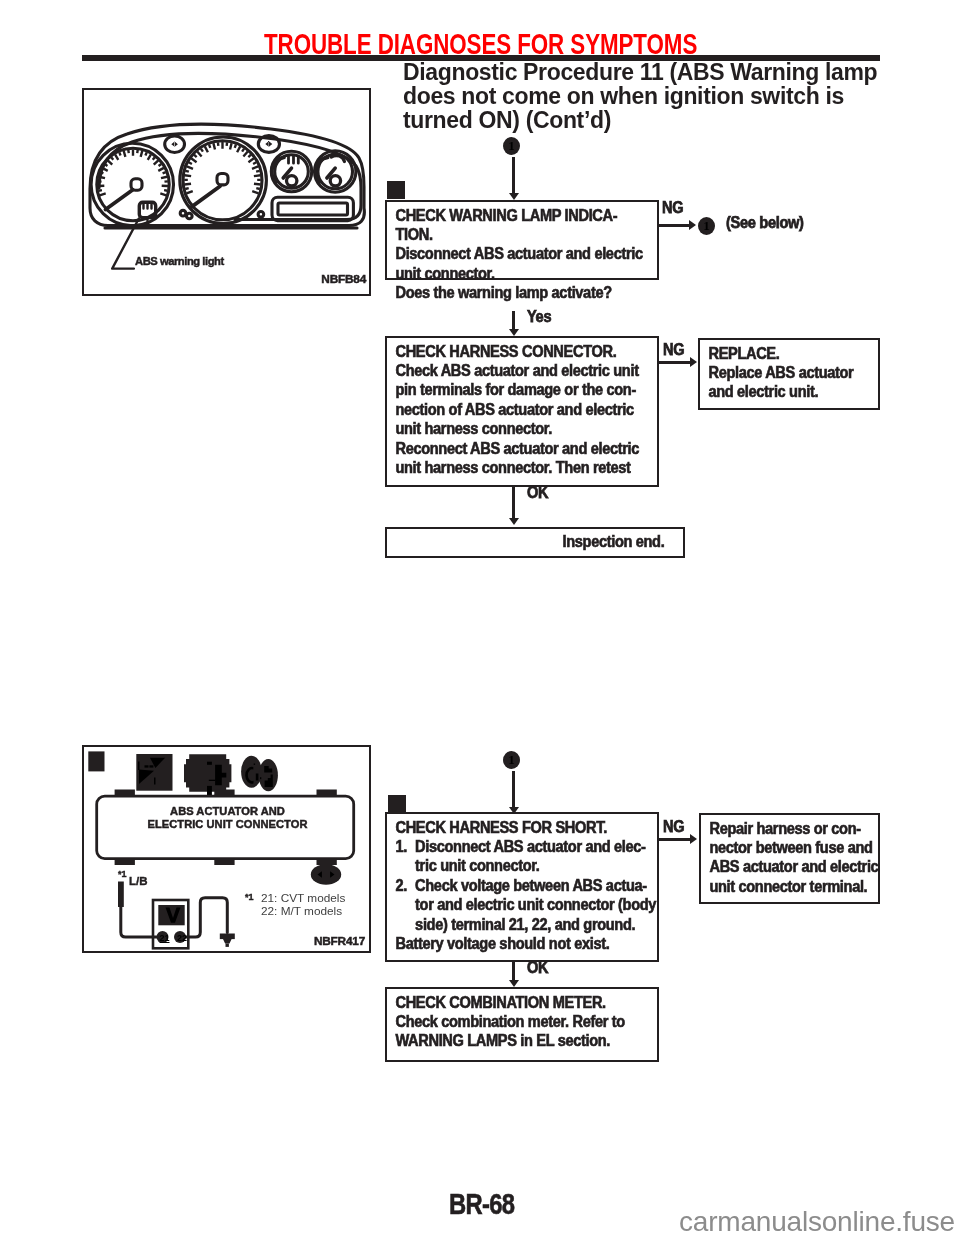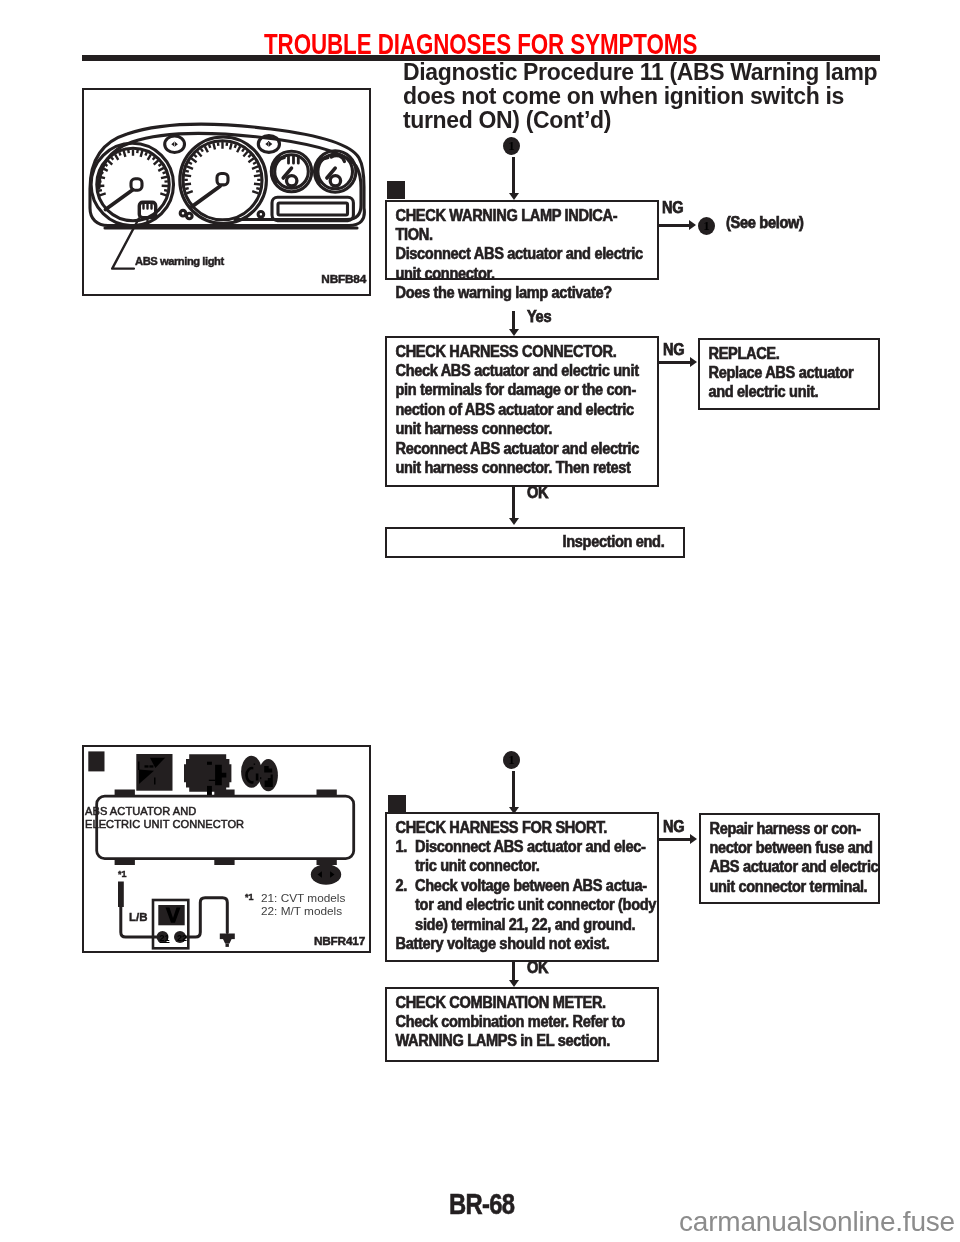--- a/index.html
+++ b/index.html
@@ -48,32 +48,32 @@
   .figbox{border:2.4px solid #231f20;box-sizing:border-box;}
   #fig1{left:82px;top:88px;width:289px;height:208px;}
   #fig1 svg{position:absolute;left:1px;top:2px;}
   .fig-cap{position:absolute;font-size:12px;font-weight:bold;color:#231f20;
            letter-spacing:-0.2px;-webkit-text-stroke:0.45px #231f20;}
   .fig-id{position:absolute;right:3px;bottom:8px;font-size:11.8px;font-weight:bold;
           color:#231f20;letter-spacing:-0.2px;-webkit-text-stroke:0.5px #231f20;}
   #fig1 .fig-cap{left:51px;top:165px;font-size:11.2px;letter-spacing:-0.45px;white-space:nowrap;}
   #fig2{left:82px;top:745px;width:289px;height:208px;}
   #fig2 svg{position:absolute;left:-1px;top:-1px;}
-  #conn-title{position:absolute;left:1px;top:58px;width:100%;
-              font-size:11.1px;font-weight:normal;line-height:13.2px;color:#231f20;
+  #conn-title{position:absolute;left:1px;top:58px;width:100%;text-align:center;
+              font-size:11.1px;font-weight:bold;line-height:13.2px;color:#231f20;
               letter-spacing:0.05px;-webkit-text-stroke:0.5px #231f20;white-space:nowrap;}
   #note-box{position:absolute;left:174px;top:141px;width:107px;height:37px;
             background:#fff;color:#3f3f3f;font-size:11.8px;line-height:12.7px;
             padding:4px 0 0 3px;box-sizing:border-box;white-space:nowrap;}
   .c-lbl{position:absolute;font-size:9px;font-weight:bold;color:#231f20;
          -webkit-text-stroke:0.4px #231f20;}
   #lbl-star1{left:34px;top:122px;}
   #fig2 .fig-id{right:4px;bottom:3px;}
   #lbl-star2{left:161px;top:145px;}
-  #lbl-lb{left:45px;top:164px;font-size:11.5px;}
+  #lbl-lb{left:45px;top:128px;font-size:11.5px;}
   .cterm{color:#000;-webkit-text-stroke:0;font-size:9px;}
   #lbl-t21{left:75.5px;top:186px;text-decoration:underline;}
   #lbl-t22{left:93px;top:186px;}
 
   
   #page-num{left:449px;top:1188px;font-size:29px;font-weight:bold;color:#231f20;
             letter-spacing:-0.8px;-webkit-text-stroke:0.6px #231f20;white-space:nowrap;
             display:inline-block;transform:scaleX(0.82);transform-origin:left top;}
   #watermark{left:679px;top:1206px;font-size:28px;color:#8c8c8c;letter-spacing:-0.2px;
              white-space:nowrap;}

